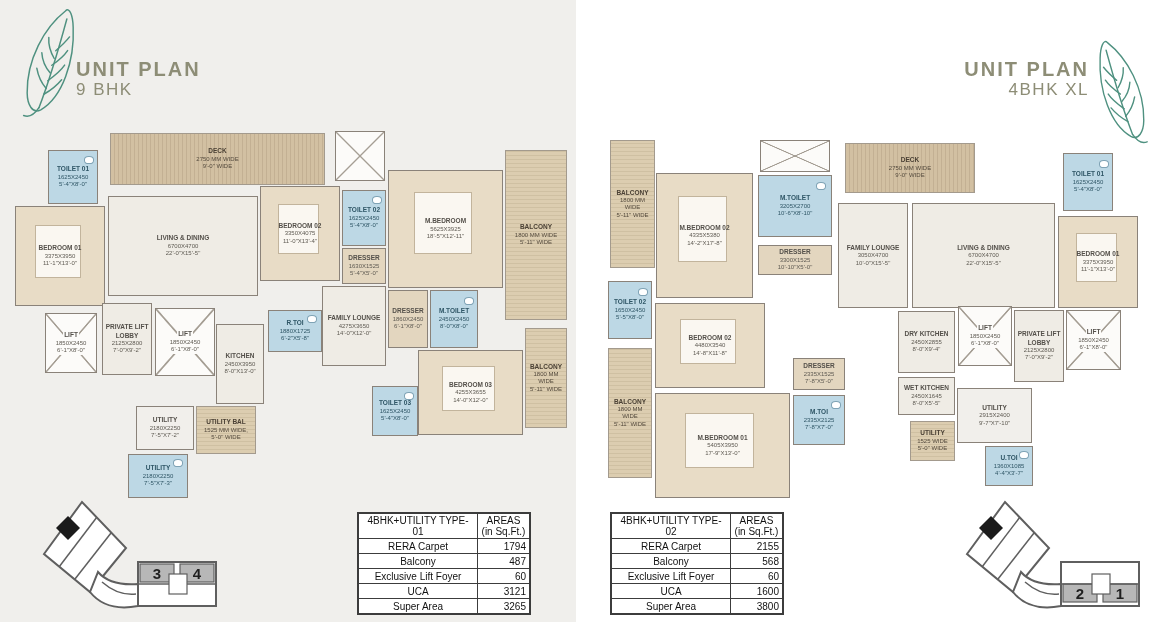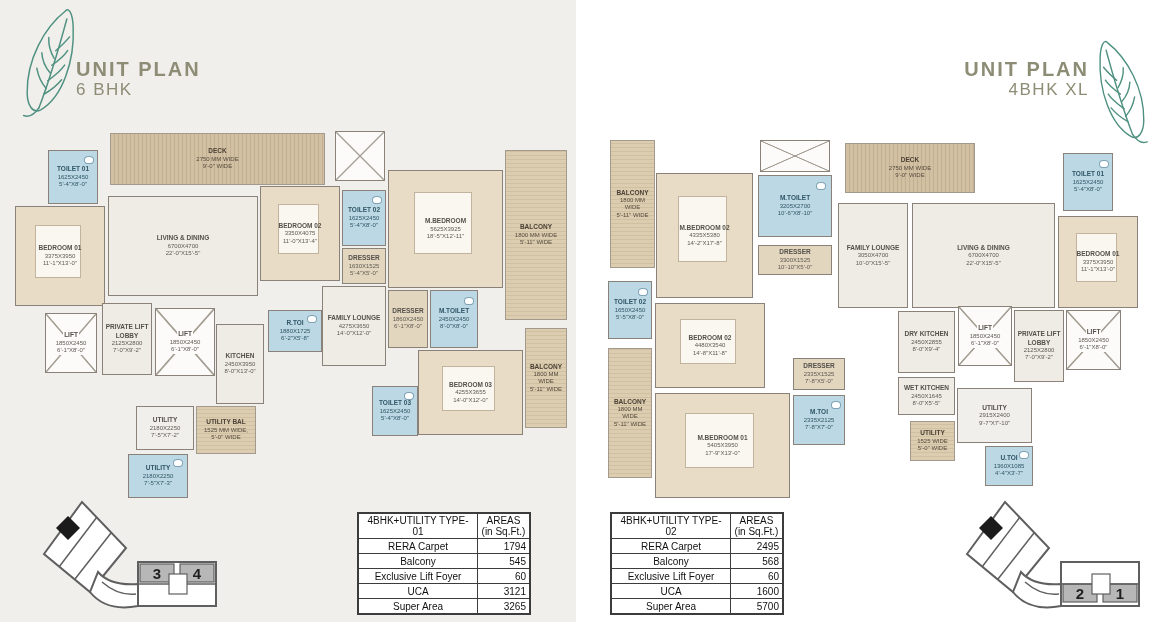--- a/index.html
+++ b/index.html
@@ -88,21 +88,21 @@
       <path d="M31,78 C37,73 43,68 47,61"></path>
       <path d="M34,62 C39,58 45,53 49,46"></path>
       <path d="M37,47 C41,43 46,38 50,32"></path>
       <path d="M30,86 C25,81 21,74 19,66"></path>
       <path d="M33,70 C28,65 24,58 23,50"></path>
       <path d="M36,55 C32,49 29,42 29,34"></path>
       <path d="M24,106 C20,113 15,117 9,115"></path>
     </svg>
     <header class="hdr hdr-left">
       <div class="title">UNIT PLAN</div>
-      <div class="subtitle">6 BHK</div>
+      <div class="subtitle">9 BHK</div>
     </header>
 
     <div class="plan plan-left">
         <div class="room k-deck" style="left: 100px; top: 5px; width: 215px; height: 52px;">
           <span class="rname">DECK</span>
           <span class="rdim">2750 MM WIDE</span>
           <span class="rdim">9'-0" WIDE</span>
         </div>
         <div class="room k-shaft" style="left: 325px; top: 3px; width: 50px; height: 50px;"></div>
         <div class="room k-balcony" style="left: 495px; top: 22px; width: 62px; height: 170px;">
@@ -225,21 +225,21 @@
 (in Sq.Ft.)</th>
         </tr>
       </thead>
       <tbody>
           <tr>
             <td>RERA Carpet</td>
             <td>1794</td>
           </tr>
           <tr>
             <td>Balcony</td>
-            <td>545</td>
+            <td>487</td>
           </tr>
           <tr>
             <td>Exclusive Lift Foyer</td>
             <td>60</td>
           </tr>
           <tr>
             <td>UCA</td>
             <td>3121</td>
           </tr>
           <tr>
@@ -407,37 +407,37 @@
       <thead>
         <tr>
           <th class="th-name">4BHK+UTILITY TYPE-02</th>
           <th class="th-areas">AREAS
 (in Sq.Ft.)</th>
         </tr>
       </thead>
       <tbody>
           <tr>
             <td>RERA Carpet</td>
-            <td>2495</td>
+            <td>2155</td>
           </tr>
           <tr>
             <td>Balcony</td>
             <td>568</td>
           </tr>
           <tr>
             <td>Exclusive Lift Foyer</td>
             <td>60</td>
           </tr>
           <tr>
             <td>UCA</td>
             <td>1600</td>
           </tr>
           <tr>
             <td>Super Area</td>
-            <td>5700</td>
+            <td>3800</td>
           </tr>
         </tbody>
     </table>
 
     <svg class="keyplan keyplan-right" viewBox="0 0 200 130">
       <polygon class="kp-shape" points="22,64 60,12 104,58 68,102"></polygon>
       <line class="kp-line" x1="37" y1="77" x2="75" y2="27"></line>
       <line class="kp-line" x1="53" y1="89" x2="89" y2="43"></line>
       <polygon class="kp-black" points="46,26 58,38 46,50 34,38"></polygon>
       <path class="kp-shape" d="M68,102 Q84,122 116,116 L116,94 Q88,96 76,82 Z"></path>

